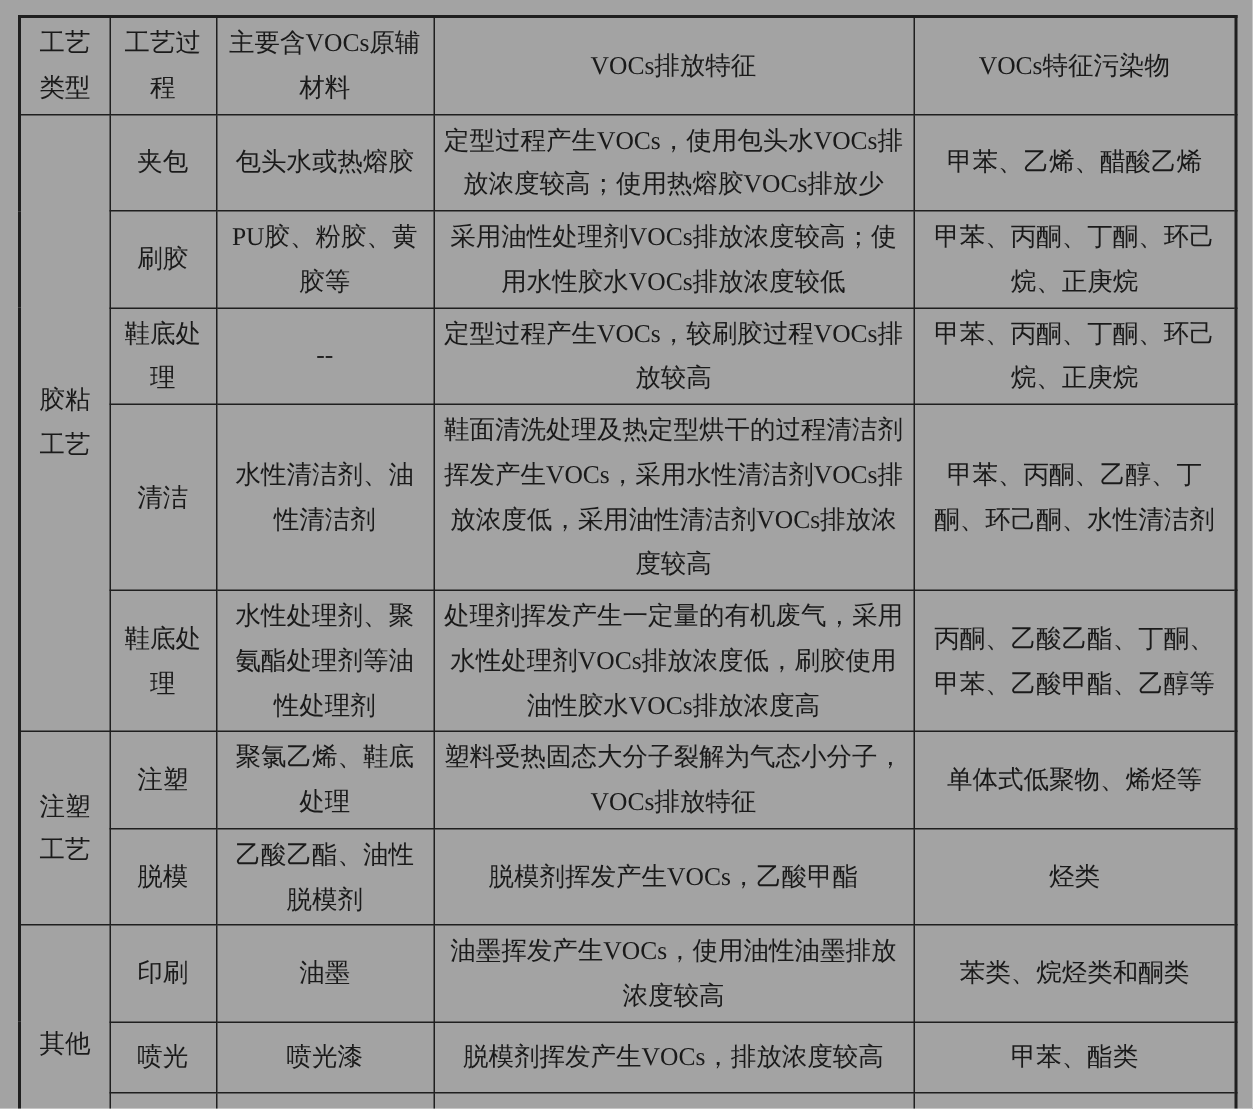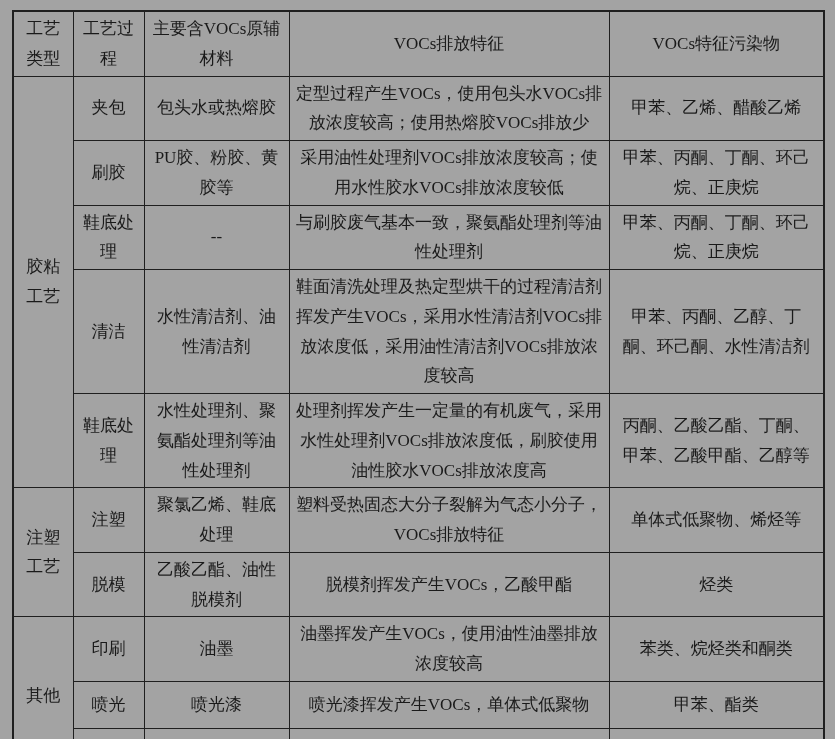--- a/index.html
+++ b/index.html
@@ -88,21 +88,21 @@
     </tr>
     <tr class="h-r2">
       <td>刷胶</td>
       <td>PU胶、粉胶、黄胶等</td>
       <td>采用油性处理剂VOCs排放浓度较高；使用水性胶水VOCs排放浓度较低</td>
       <td>甲苯、丙酮、丁酮、环己烷、正庚烷</td>
     </tr>
     <tr class="h-r3">
       <td>鞋底处理</td>
       <td>--</td>
-      <td>与刷胶废气基本一致，聚氨酯处理剂等油性处理剂</td>
+      <td>定型过程产生VOCs，较刷胶过程VOCs排放较高</td>
       <td>甲苯、丙酮、丁酮、环己烷、正庚烷</td>
     </tr>
     <tr class="h-r4">
       <td>清洁</td>
       <td>水性清洁剂、油性清洁剂</td>
       <td>鞋面清洗处理及热定型烘干的过程清洁剂挥发产生VOCs，采用水性清洁剂VOCs排放浓度低，采用油性清洁剂VOCs排放浓度较高</td>
       <td>甲苯、丙酮、乙醇、丁酮、环己酮、水性清洁剂</td>
     </tr>
     <tr class="h-r5">
       <td>鞋底处理</td>
@@ -128,21 +128,21 @@
     <tr class="h-r8">
       <td rowspan="3">其他</td>
       <td>印刷</td>
       <td>油墨</td>
       <td>油墨挥发产生VOCs，使用油性油墨排放浓度较高</td>
       <td>苯类、烷烃类和酮类</td>
     </tr>
     <tr class="h-r9">
       <td>喷光</td>
       <td>喷光漆</td>
-      <td>喷光漆挥发产生VOCs，单体式低聚物</td>
+      <td>脱模剂挥发产生VOCs，排放浓度较高</td>
       <td>甲苯、酯类</td>
     </tr>
     <tr class="h-r10">
       <td>喷漆</td>
       <td>溶剂型油漆</td>
       <td>溶剂型油漆挥发，VOCs排放浓度较高</td>
       <td>苯类、酯类</td>
     </tr>
   </tbody>
     </table>

